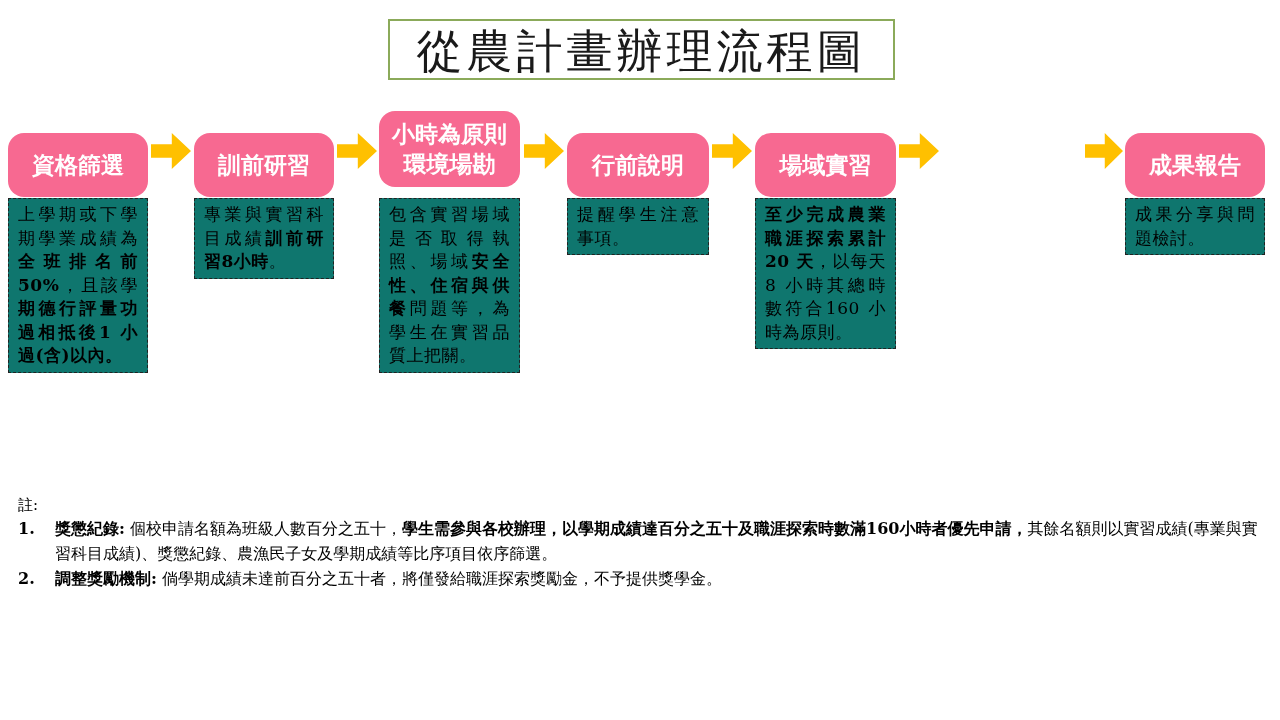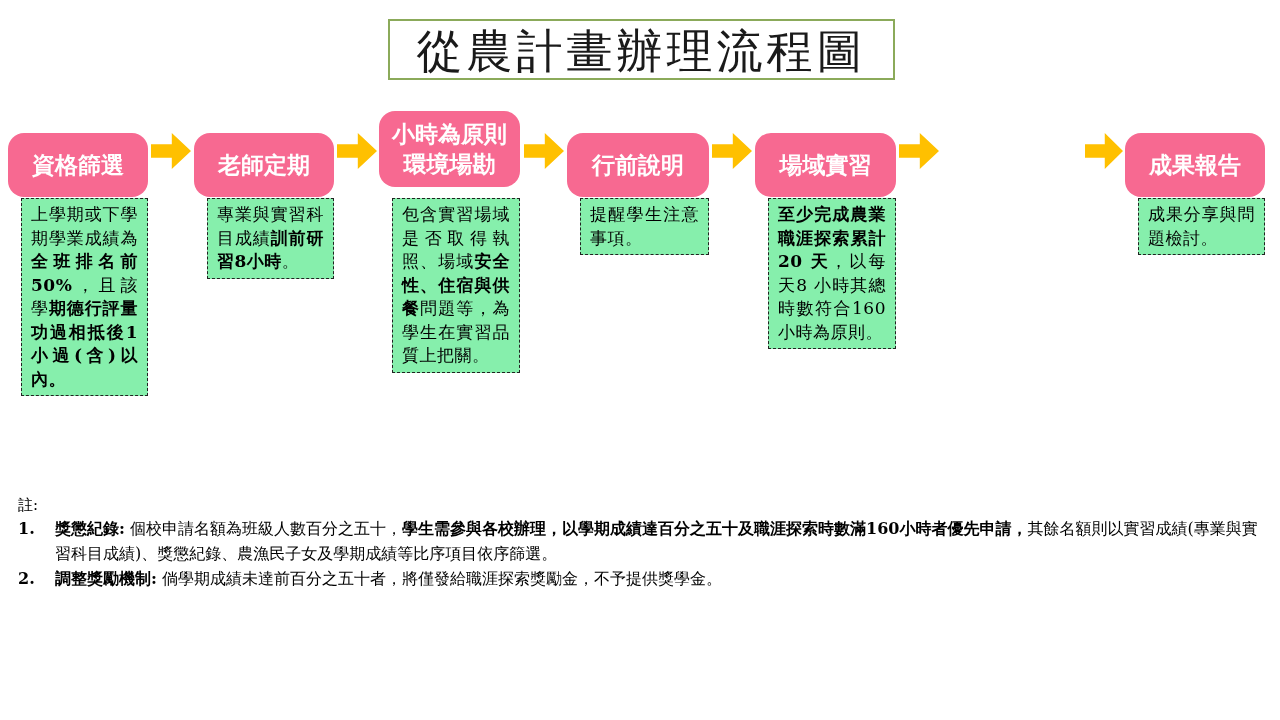--- a/index.html
+++ b/index.html
@@ -17,22 +17,22 @@
   .step{
     background:#F76991;color:#ffffff;border-radius:16px;
     display:flex;flex-direction:column;align-items:center;justify-content:center;
     font-size:23px;font-weight:bold;text-align:center;line-height:30px;
     box-sizing:border-box;
   }
   .step.short{height:64px;margin-top:22px;}
   .step.tall{height:76px;margin-top:0;}
   .step span{display:block;white-space:nowrap;}
   .note{
-    position:absolute;top:87px;left:13px;right:0;
-    border:1.5px dashed #222222;box-sizing:border-box;background:#86efac;
+    position:absolute;top:87px;left:0;right:0;
+    border:1.5px dashed #222222;box-sizing:border-box;background:#0f766e;
     padding:4px 9px;font-size:17px;line-height:23.5px;letter-spacing:0.5px;
     text-align:justify;
   }
   .arrow{
     position:absolute;top:133px;width:40px;height:36px;background:#FFC000;
     clip-path:polygon(0 31%,52% 31%,52% 0,100% 50%,52% 100%,52% 69%,0 69%);
   }
   .footnotes{
     position:absolute;left:18px;top:494px;width:1252px;
     font-size:16px;line-height:25px;color:#000;
@@ -55,21 +55,21 @@
   <div class="col" style="left:8px;width:140px;">
     <div class="step short">
       <span>資格篩選</span>
       <span></span>
     </div>
     <div class="note"><span>上學期或下學期學業成績為</span><span class="b">全班排名前50%</span><span>，且該學</span><span class="b">期德行評量功過相抵後1 小過(含)以內。</span></div>
   </div>
 
   <div class="col" style="left:194px;width:140px;">
     <div class="step short">
-      <span>老師定期</span>
+      <span>訓前研習</span>
       <span></span>
     </div>
     <div class="note"><span>專業與實習科目成績</span><span class="b">訓前研習8小時</span><span>。</span></div>
   </div>
 
   <div class="col" style="left:379px;width:141px;">
     <div class="step tall">
       <span>小時為原則</span>
       <span>環境場勘</span>
     </div>

